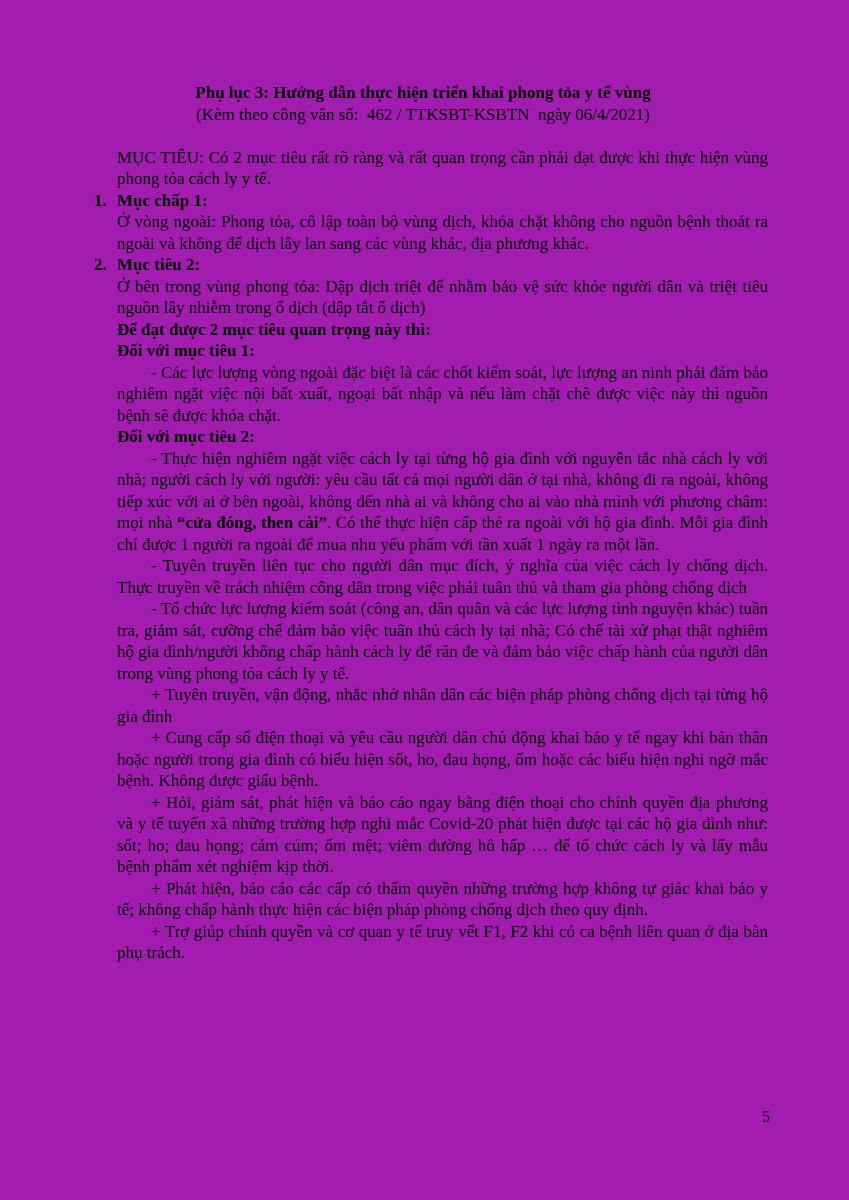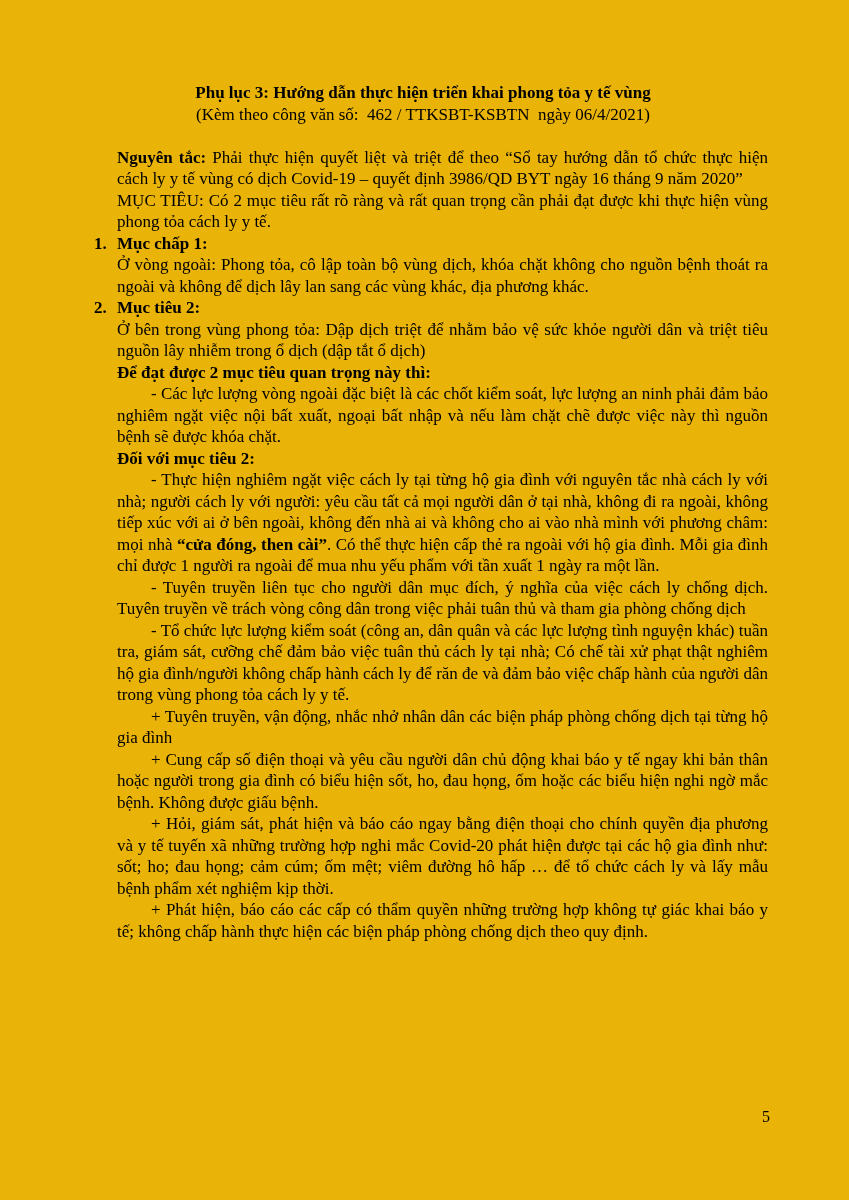--- a/index.html
+++ b/index.html
@@ -9,21 +9,21 @@
     height: 1200px;
     position: relative;
     font-family: "Liberation Serif", serif;
     color: #000000;
   }
   .page {
     position: absolute;
     left: 0; top: 0;
     width: 849px;
     height: 1200px;
-    background: #eab308;
+    background: #a21caf;
     overflow: hidden;
   }
   .doc {
     position: absolute;
     left: 78px;
     top: 82px;
     width: 690px;
     font-size: 17px;
     line-height: 21.5px;
   }
@@ -61,32 +61,33 @@
 </style>
 </head>
 <body>
 
 <div class="page">
   <div class="doc">
     <div class="title">Phụ lục 3: Hướng dẫn thực hiện triển khai phong tỏa y tế vùng</div>
     <div class="subtitle">(Kèm theo công văn số:  462 / TTKSBT-KSBTN  ngày 06/4/2021)</div>
     <div class="blank-line"></div>
     <div class="body-text" id="doc-body">
-        <p class="plain"><span class="bold">Nguyên tắc:</span><span> Phải thực hiện quyết liệt và triệt để theo “Sổ tay hướng dẫn tổ chức thực hiện cách ly y tế vùng có dịch Covid-19 – quyết định 3986/QD BYT ngày 16 tháng 9 năm 2020”</span></p>
         <p class="plain"><span>MỤC TIÊU: Có 2 mục tiêu rất rõ ràng và rất quan trọng cần phải đạt được khi thực hiện vùng phong tỏa cách ly y tế.</span></p>
         <p class="numbered"><span class="num">1.</span><span class="bold">Mục chấp 1:</span></p>
         <p class="plain"><span>Ở vòng ngoài: Phong tỏa, cô lập toàn bộ vùng dịch, khóa chặt không cho nguồn bệnh thoát ra ngoài và không để dịch lây lan sang các vùng khác, địa phương khác.</span></p>
         <p class="numbered"><span class="num">2.</span><span class="bold">Mục tiêu 2:</span></p>
         <p class="plain"><span>Ở bên trong vùng phong tỏa: Dập dịch triệt để nhằm bảo vệ sức khỏe người dân và triệt tiêu nguồn lây nhiễm trong ổ dịch (dập tắt ổ dịch)</span></p>
         <p class="plain"><span class="bold">Để đạt được 2 mục tiêu quan trọng này thì:</span></p>
+        <p class="plain"><span class="bold">Đối với mục tiêu 1:</span></p>
         <p class="indent"><span>- Các lực lượng vòng ngoài đặc biệt là các chốt kiểm soát, lực lượng an ninh phải đảm bảo nghiêm ngặt việc nội bất xuất, ngoại bất nhập và nếu làm chặt chẽ được việc này thì nguồn bệnh sẽ được khóa chặt.</span></p>
         <p class="plain"><span class="bold">Đối với mục tiêu 2:</span></p>
         <p class="indent"><span>- Thực hiện nghiêm ngặt việc cách ly tại từng hộ gia đình với nguyên tắc nhà cách ly với nhà; người cách ly với người: yêu cầu tất cả mọi người dân ở tại nhà, không đi ra ngoài, không tiếp xúc với ai ở bên ngoài, không đến nhà ai và không cho ai vào nhà mình với phương châm: mọi nhà </span><span class="bold">“cửa đóng, then cài”</span><span>. Có thể thực hiện cấp thẻ ra ngoài với hộ gia đình. Mỗi gia đình chỉ được 1 người ra ngoài để mua nhu yếu phẩm với tần xuất 1 ngày ra một lần.</span></p>
-        <p class="indent"><span>- Tuyên truyền liên tục cho người dân mục đích, ý nghĩa của việc cách ly chống dịch. Tuyên truyền về trách vòng công dân trong việc phải tuân thủ và tham gia phòng chống dịch</span></p>
+        <p class="indent"><span>- Tuyên truyền liên tục cho người dân mục đích, ý nghĩa của việc cách ly chống dịch. Thực truyền về trách nhiệm công dân trong việc phải tuân thủ và tham gia phòng chống dịch</span></p>
         <p class="indent"><span>- Tổ chức lực lượng kiểm soát (công an, dân quân và các lực lượng tình nguyện khác) tuần tra, giám sát, cưỡng chế đảm bảo việc tuân thủ cách ly tại nhà; Có chế tài xử phạt thật nghiêm hộ gia đình/người không chấp hành cách ly để răn đe và đảm bảo việc chấp hành của người dân trong vùng phong tỏa cách ly y tế.</span></p>
         <p class="indent"><span>+ Tuyên truyền, vận động, nhắc nhở nhân dân các biện pháp phòng chống dịch tại từng hộ gia đình</span></p>
         <p class="indent"><span>+ Cung cấp số điện thoại và yêu cầu người dân chủ động khai báo y tế ngay khi bản thân hoặc người trong gia đình có biểu hiện sốt, ho, đau họng, ốm hoặc các biểu hiện nghi ngờ mắc bệnh. Không được giấu bệnh.</span></p>
         <p class="indent"><span>+ Hỏi, giám sát, phát hiện và báo cáo ngay bằng điện thoại cho chính quyền địa phương và y tế tuyến xã những trường hợp nghi mắc Covid-20 phát hiện được tại các hộ gia đình như: sốt; ho; đau họng; cảm cúm; ốm mệt; viêm đường hô hấp … để tổ chức cách ly và lấy mẫu bệnh phẩm xét nghiệm kịp thời.</span></p>
         <p class="indent"><span>+ Phát hiện, báo cáo các cấp có thẩm quyền những trường hợp không tự giác khai báo y tế; không chấp hành thực hiện các biện pháp phòng chống dịch theo quy định.</span></p>
+        <p class="indent"><span>+ Trợ giúp chính quyền và cơ quan y tế truy vết F1, F2 khi có ca bệnh liên quan ở địa bàn phụ trách.</span></p>
       </div>
   </div>
   <div class="page-number">5</div>
 </div>
 
 </body></html>

